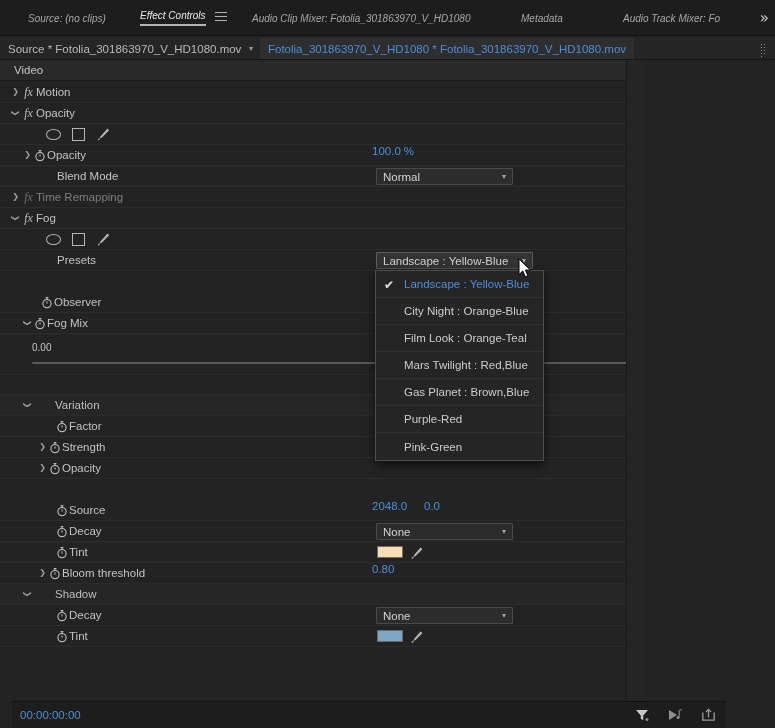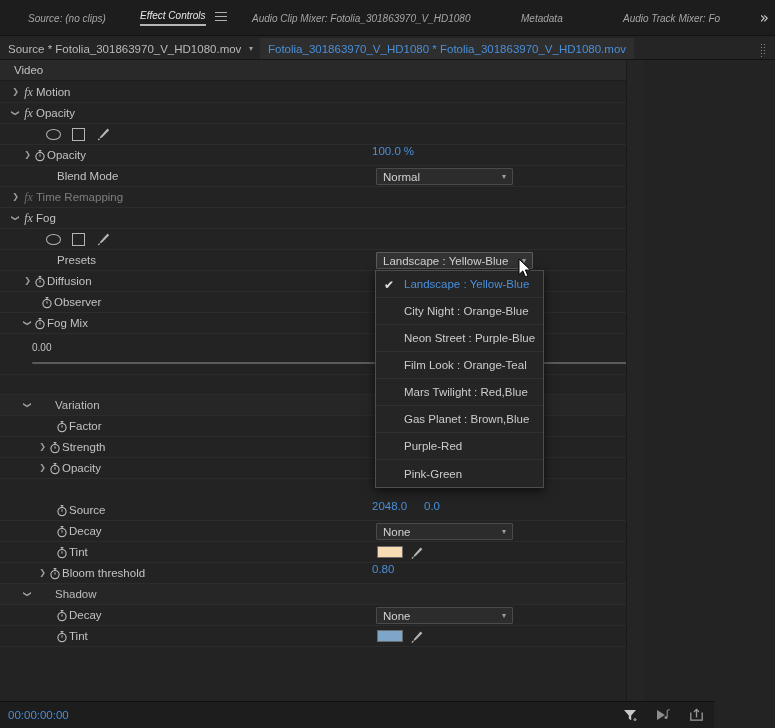--- a/index.html
+++ b/index.html
@@ -191,21 +191,21 @@
   .menu-check {
     position: absolute; left: 8px; top: 0; height: 27px;
     display: flex; align-items: center; color: #e2e2e2; font-size: 12px;
   }
 
   
   .cursor { position: absolute; z-index: 90; pointer-events: none; }
 
   
   .statusbar {
-    position: absolute; left: 0; bottom: 0; width: 714px; height: 27px;
+    position: absolute; left: 12px; bottom: 0; width: 714px; height: 27px;
     background: #1d1d1d; border-top: 1px solid #111;
     display: flex; align-items: center;
   }
   .timecode {
     position: absolute; left: 8px; color: #4a8fd8; font-size: 11.5px;
     font-family: "Liberation Sans", sans-serif;
   }
   .sb-icons { position: absolute; right: 10px; display: flex; align-items: center; gap: 18px; }
   .sb-icons svg { display: block; }
 </style>
@@ -416,41 +416,20 @@
       </div>
       <div class="reset">
         <svg width="13" height="13" viewBox="0 0 13 13">
             <path d="M3 5.5 Q6.5 1.5 10 5.5 Q11 7.5 9 9.5" stroke="#c0c0c0" stroke-width="1.2" fill="none"></path>
             <path d="M1.5 3 L3 5.8 L5.8 4.6 Z" fill="#c0c0c0"></path>
             <path d="M2 11.4 H11" stroke="#c0c0c0" stroke-width="1"></path>
           </svg>
       </div>
     </div>
 
-    <div class="row plain" style="top:211px">
-      <div class="cell-label" style="left:22px">
-        <span class="tri closed"></span>
-        <span class="sw">
-          <svg width="12" height="13" viewBox="0 0 12 13">
-              <circle cx="6" cy="7.6" r="4.1" stroke="#c0c0c0" stroke-width="1.1" fill="none"></circle>
-              <path d="M4.6 1.6 H7.4" stroke="#c0c0c0" stroke-width="1.1"></path>
-              <path d="M6 3.4 V1.8" stroke="#c0c0c0" stroke-width="1.1"></path>
-              <path d="M6 7.6 V5.3" stroke="#c0c0c0" stroke-width="1"></path>
-            </svg>
-        </span>
-        <span class="lbl">Diffusion</span>
-      </div>
-      <div class="reset">
-        <svg width="13" height="13" viewBox="0 0 13 13">
-            <path d="M3 5.5 Q6.5 1.5 10 5.5 Q11 7.5 9 9.5" stroke="#c0c0c0" stroke-width="1.2" fill="none"></path>
-            <path d="M1.5 3 L3 5.8 L5.8 4.6 Z" fill="#c0c0c0"></path>
-            <path d="M2 11.4 H11" stroke="#c0c0c0" stroke-width="1"></path>
-          </svg>
-      </div>
-    </div>
 
     <div class="row plain" style="top:232px">
       <div class="cell-label" style="left:40px">
         <span class="sw">
           <svg width="12" height="13" viewBox="0 0 12 13">
               <circle cx="6" cy="7.6" r="4.1" stroke="#c0c0c0" stroke-width="1.1" fill="none"></circle>
               <path d="M4.6 1.6 H7.4" stroke="#c0c0c0" stroke-width="1.1"></path>
               <path d="M6 3.4 V1.8" stroke="#c0c0c0" stroke-width="1.1"></path>
               <path d="M6 7.6 V5.3" stroke="#c0c0c0" stroke-width="1"></path>
             </svg>
@@ -744,23 +723,20 @@
     <div class="gutter"></div>
   </div>
 
   <div class="menu" id="presets-menu" style="left:375px; top:270px; width:169px">
       <div class="menu-item checked">
         <span class="menu-check">✔</span>
         <span>Landscape : Yellow-Blue</span>
       </div>
       <div class="menu-item">
         <span>City Night : Orange-Blue</span>
-      </div>
-      <div class="menu-item">
-        <span>Neon Street : Purple-Blue</span>
       </div>
       <div class="menu-item">
         <span>Film Look : Orange-Teal</span>
       </div>
       <div class="menu-item">
         <span>Mars Twilight : Red,Blue</span>
       </div>
       <div class="menu-item">
         <span>Gas Planet : Brown,Blue</span>
       </div>

